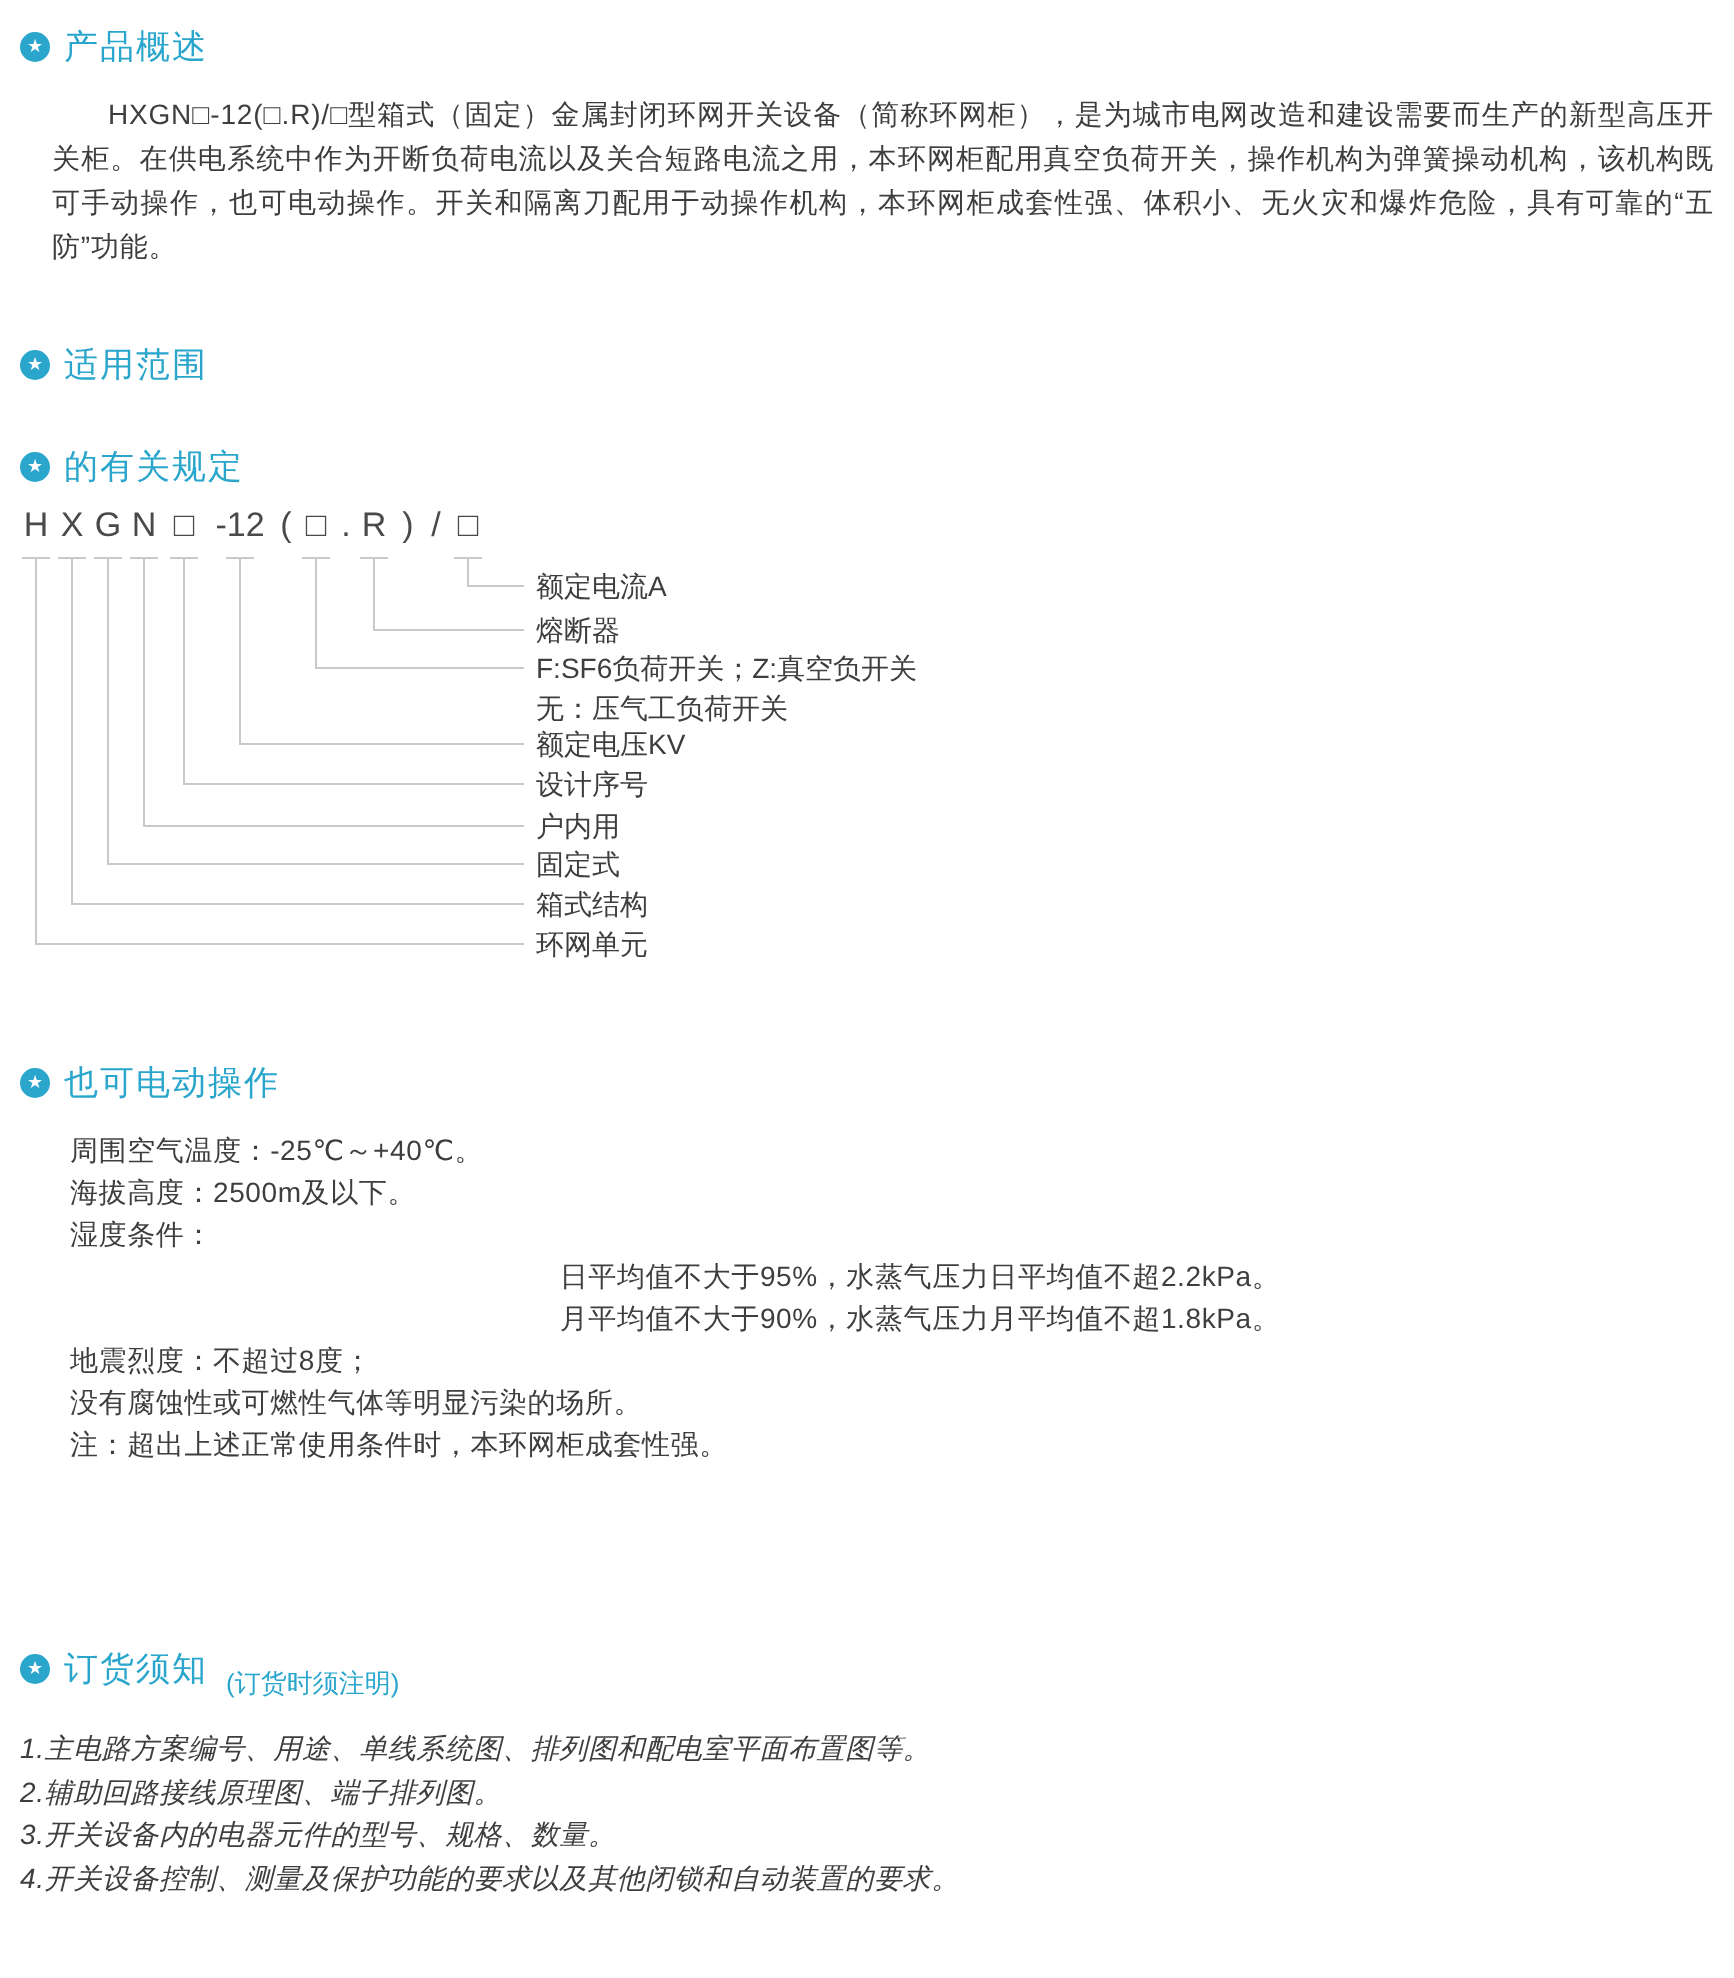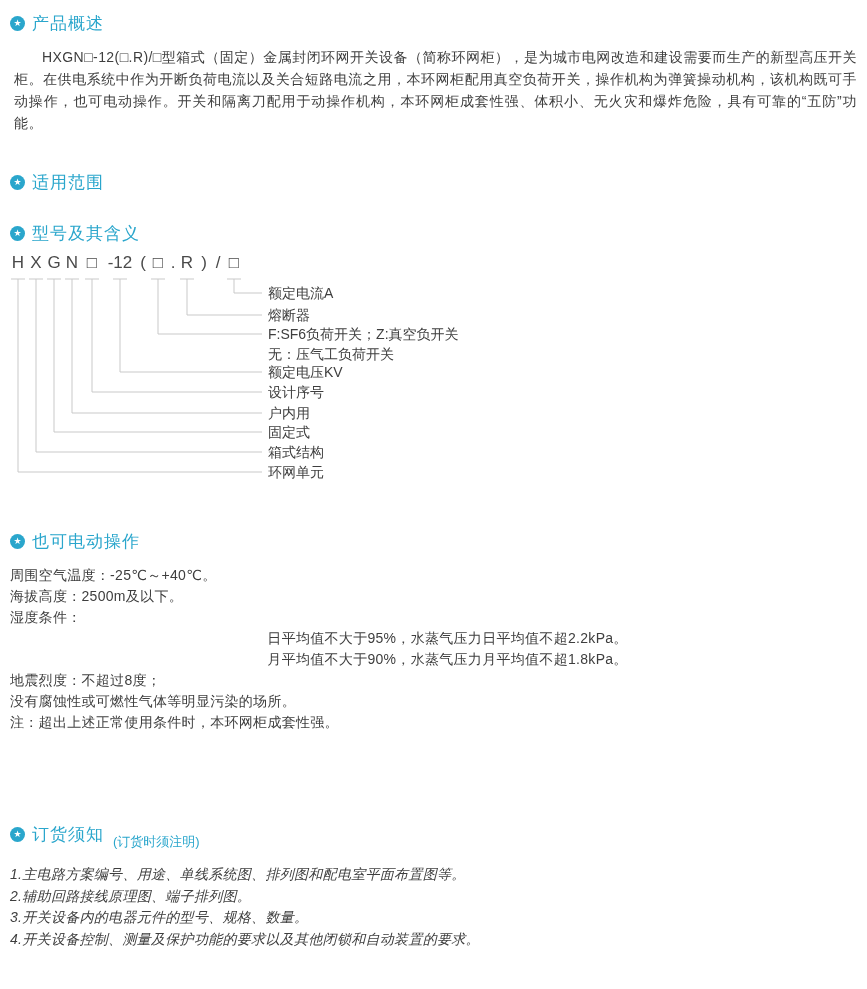--- a/index.html
+++ b/index.html
@@ -24,36 +24,36 @@
     background:#2aa6cc;
     color:#ffffff;
     font-size:9px;line-height:15px;text-align:center;
     letter-spacing:0;
   }
   .h-sub{font-size:13px;letter-spacing:0;margin-left:2px;margin-top:16px;}
   .para{
     font-size:14px;
     line-height:22px;
     text-indent:2em;
-    margin:11px 0 0 4px;
+    margin:11px 0 0 16px;
     letter-spacing:0.4px;
     text-align:justify;
   }
   .sec-overview{margin-top:2px;}
   .sec-scope{margin-top:37px;}
   .sec-model{margin-top:28px;}
   .sec-env{margin-top:43px;}
   .sec-order{margin-top:84px;}
   .model-diagram{display:block;margin-top:4px;}
   .model-diagram text{fill:#4a4a4a;}
   .model-diagram .seg{font-size:17px;}
   .model-diagram .lbl{font-size:14px;fill:#3e3e3e;}
   .model-diagram path{stroke:#c9c9c9;stroke-width:1;fill:none;}
   .env-lines{margin-top:12px;}
-  .env-line{font-size:14px;line-height:21px;letter-spacing:0.3px;}
+  .env-line{font-size:14px;line-height:21px;letter-spacing:0.3px;margin-left:25px;}
   .env-line.indent{padding-left:28px;text-align:center;}
   .order-items{margin-top:13px;}
   .order-item{font-size:14px;line-height:21.5px;letter-spacing:0.3px;font-style:italic;}
 </style>
 </head>
 <body>
 
 <div class="section sec-overview">
   <div class="heading">
     <span class="h-icon">★</span>
@@ -65,21 +65,21 @@
 <div class="section sec-scope">
   <div class="heading">
     <span class="h-icon">★</span>
     <span class="h-text">适用范围</span>
   </div>
 </div>
 
 <div class="section sec-model">
   <div class="heading">
     <span class="h-icon">★</span>
-    <span class="h-text">型号及其含义</span>
+    <span class="h-text">的有关规定</span>
   </div>
 
   <svg class="model-diagram" width="840" height="238" viewBox="0 0 840 238" xmlns="http://www.w3.org/2000/svg">
 
     <text class="seg" x="8" y="19" text-anchor="middle">H</text>
     <text class="seg" x="26" y="19" text-anchor="middle">X</text>
     <text class="seg" x="44" y="19" text-anchor="middle">G</text>
     <text class="seg" x="62" y="19" text-anchor="middle">N</text>
     <text class="seg" x="82" y="19" text-anchor="middle">□</text>
     <text class="seg" x="110" y="19" text-anchor="middle">-12</text>

